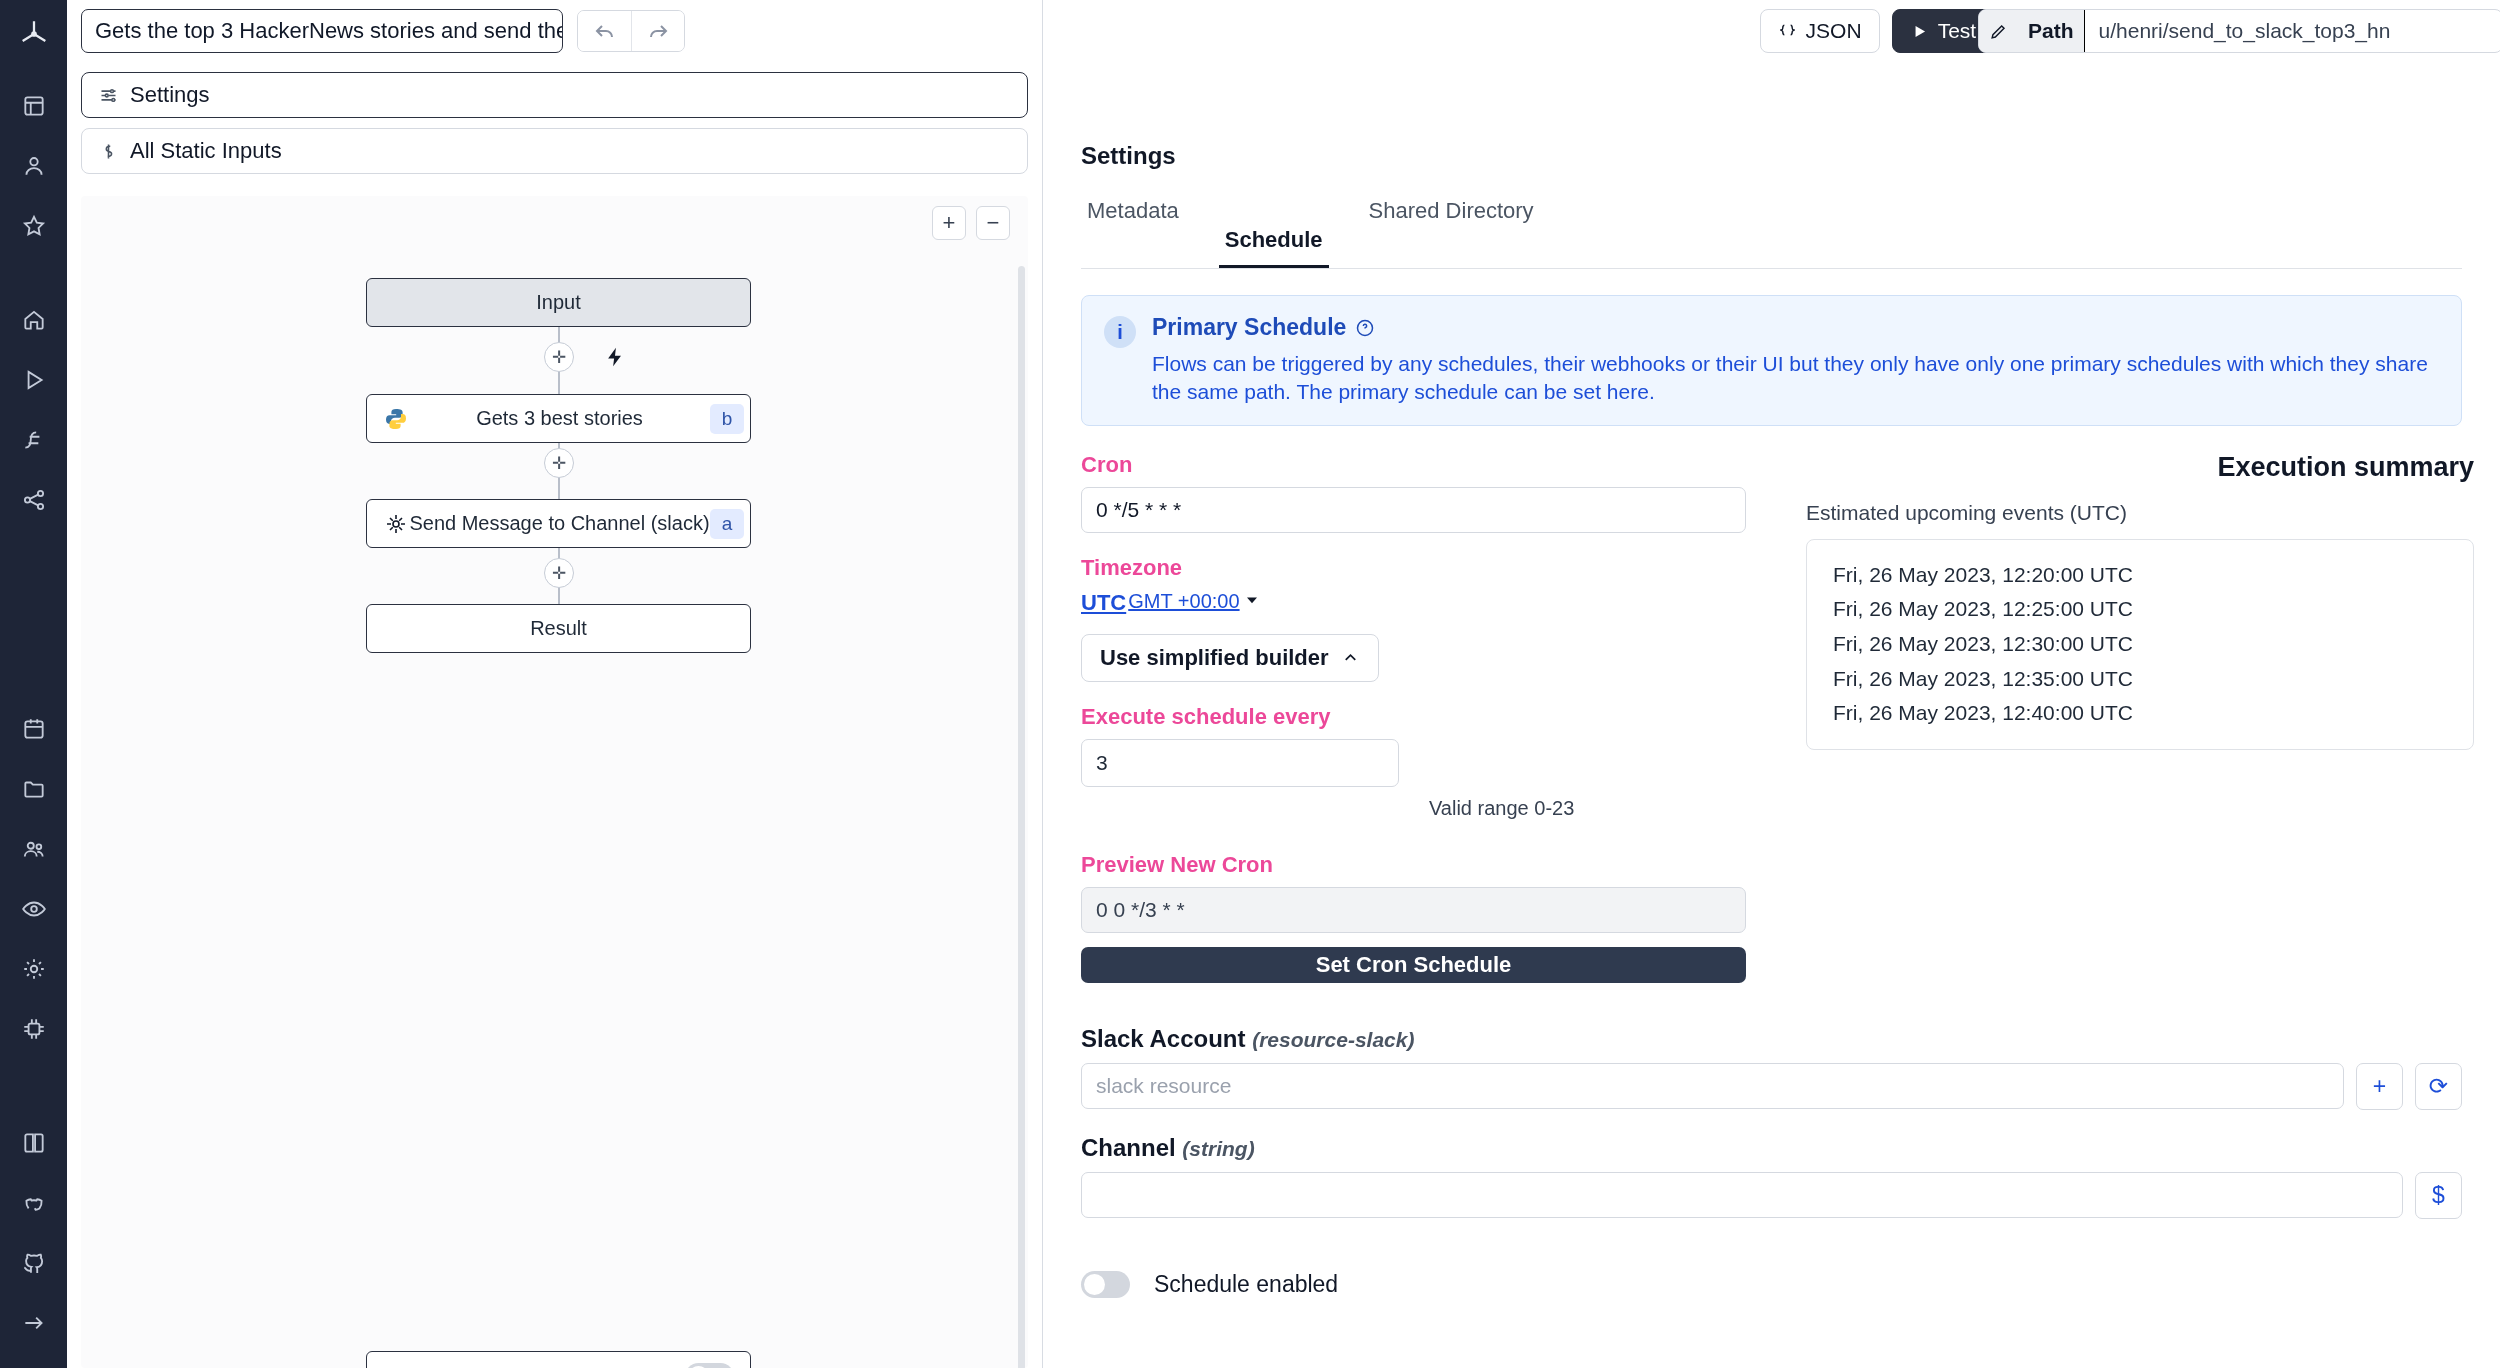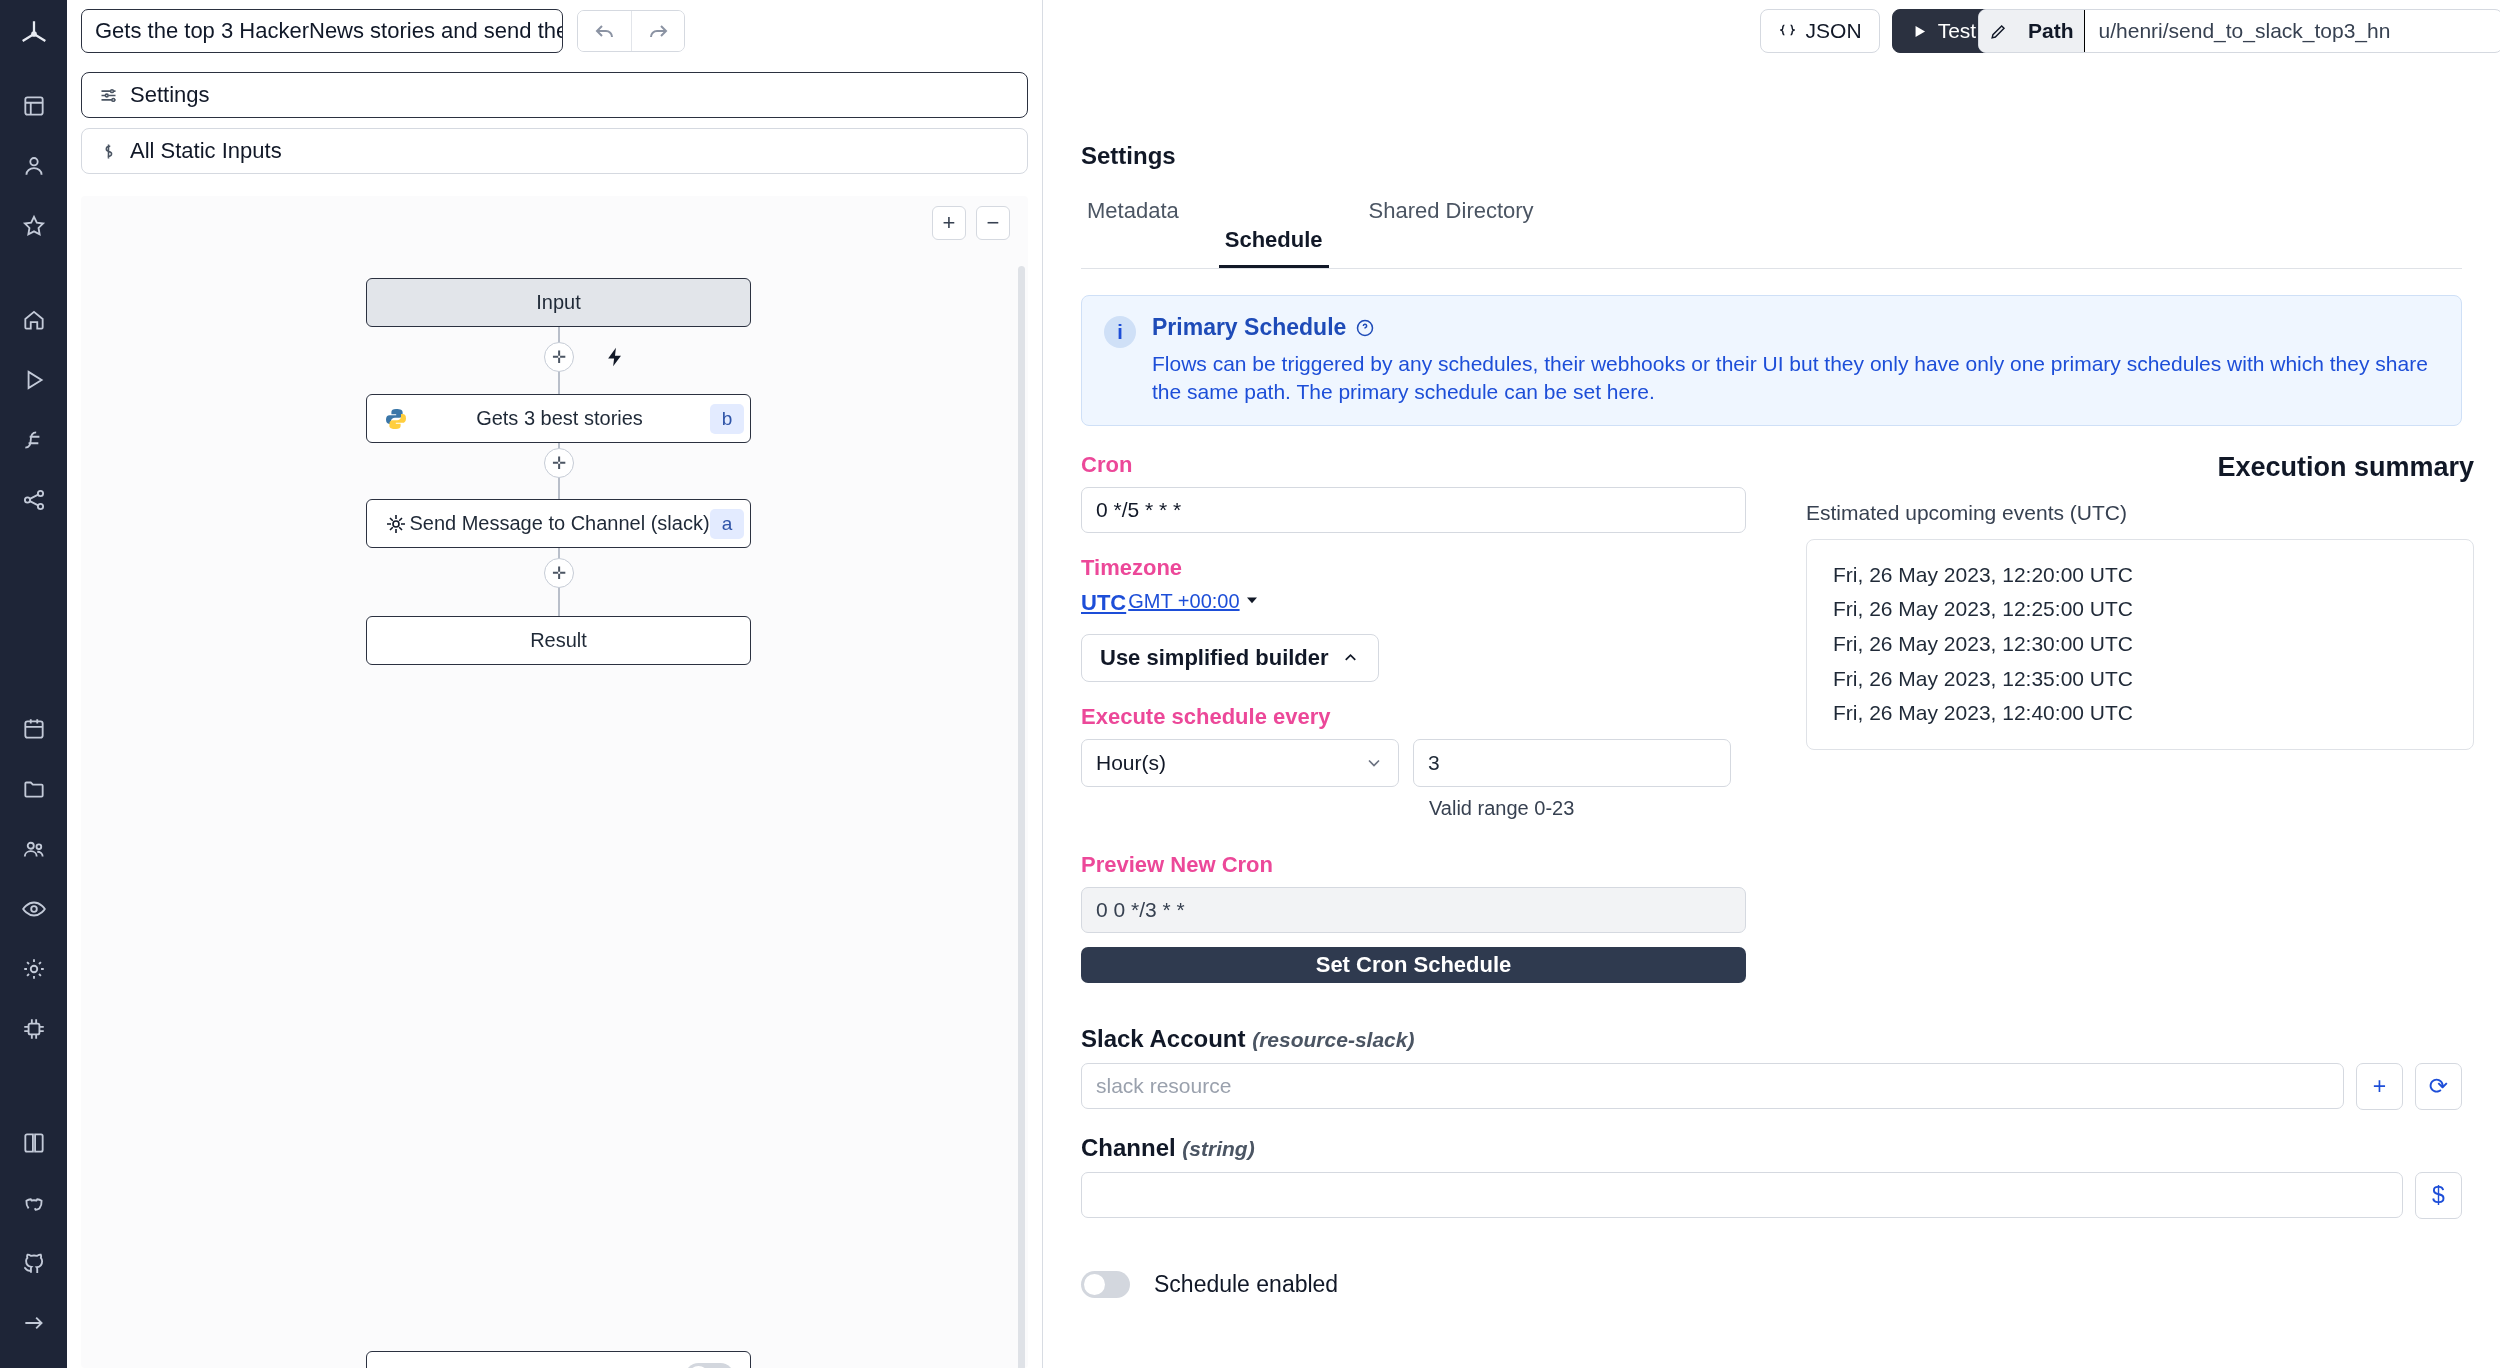--- a/index.html
+++ b/index.html
@@ -89,21 +89,21 @@
     background:#fff; display:flex; align-items:center; justify-content:center;
     font-size: 22px; color:#374151; line-height:1;
   }
   .node {
     position: absolute; left: 285px; width: 385px; height: 49px;
     border: 1px solid #2b3140; border-radius: 6px; background: #fff;
     display: flex; align-items: center; justify-content: center;
     font-size: 20px; color: #1f2937;
   }
   .node.input { background: #e2e5ea; top: 82px; }
-  .node.result { top: 420px; }
+  .node.result { top: 408px; }
   .node.step { justify-content: flex-start; padding-left: 16px; }
   .node .lbl { flex: 1 1 auto; text-align: center; }
   .node .badge {
     width: 34px; height: 30px; background: #e3ebff; color: #2f54a8;
     border-radius: 5px; display: flex; align-items: center; justify-content: center;
     font-size: 19px; margin-right: 6px;
   }
   .nicon { width: 26px; height: 26px; display:flex; align-items:center; justify-content:center; }
   .connector { position: absolute; left: 477px; width: 2px; background: #b9bfca; }
   .cbtn {
@@ -555,26 +555,20 @@
 
           <div class="builder-btn">
             <span>Use simplified builder</span>
             <svg viewBox="0 0 24 24" width="19" height="19" fill="none" stroke="#111827" stroke-width="2.2">
                 <path d="M6 15l6-6 6 6"></path>
               </svg>
           </div>
 
           <div class="lbl-bold" style="margin-top:22px">Execute schedule every</div>
           <div class="row2">
-            <div class="select">
-              <span>Hour(s)</span>
-              <svg viewBox="0 0 24 24" width="20" height="20" fill="none" stroke="#6b7280" stroke-width="2">
-                  <path d="M6 9l6 6 6-6"></path>
-                </svg>
-            </div>
             <div class="num">3</div>
           </div>
           <div class="hint">Valid range 0-23</div>
 
           <div class="lbl-bold" style="margin-top:32px">Preview New Cron</div>
           <div class="field grey">0 0 */3 * *</div>
 
           <div class="primary-btn">Set Cron Schedule</div>
         </div>
 

